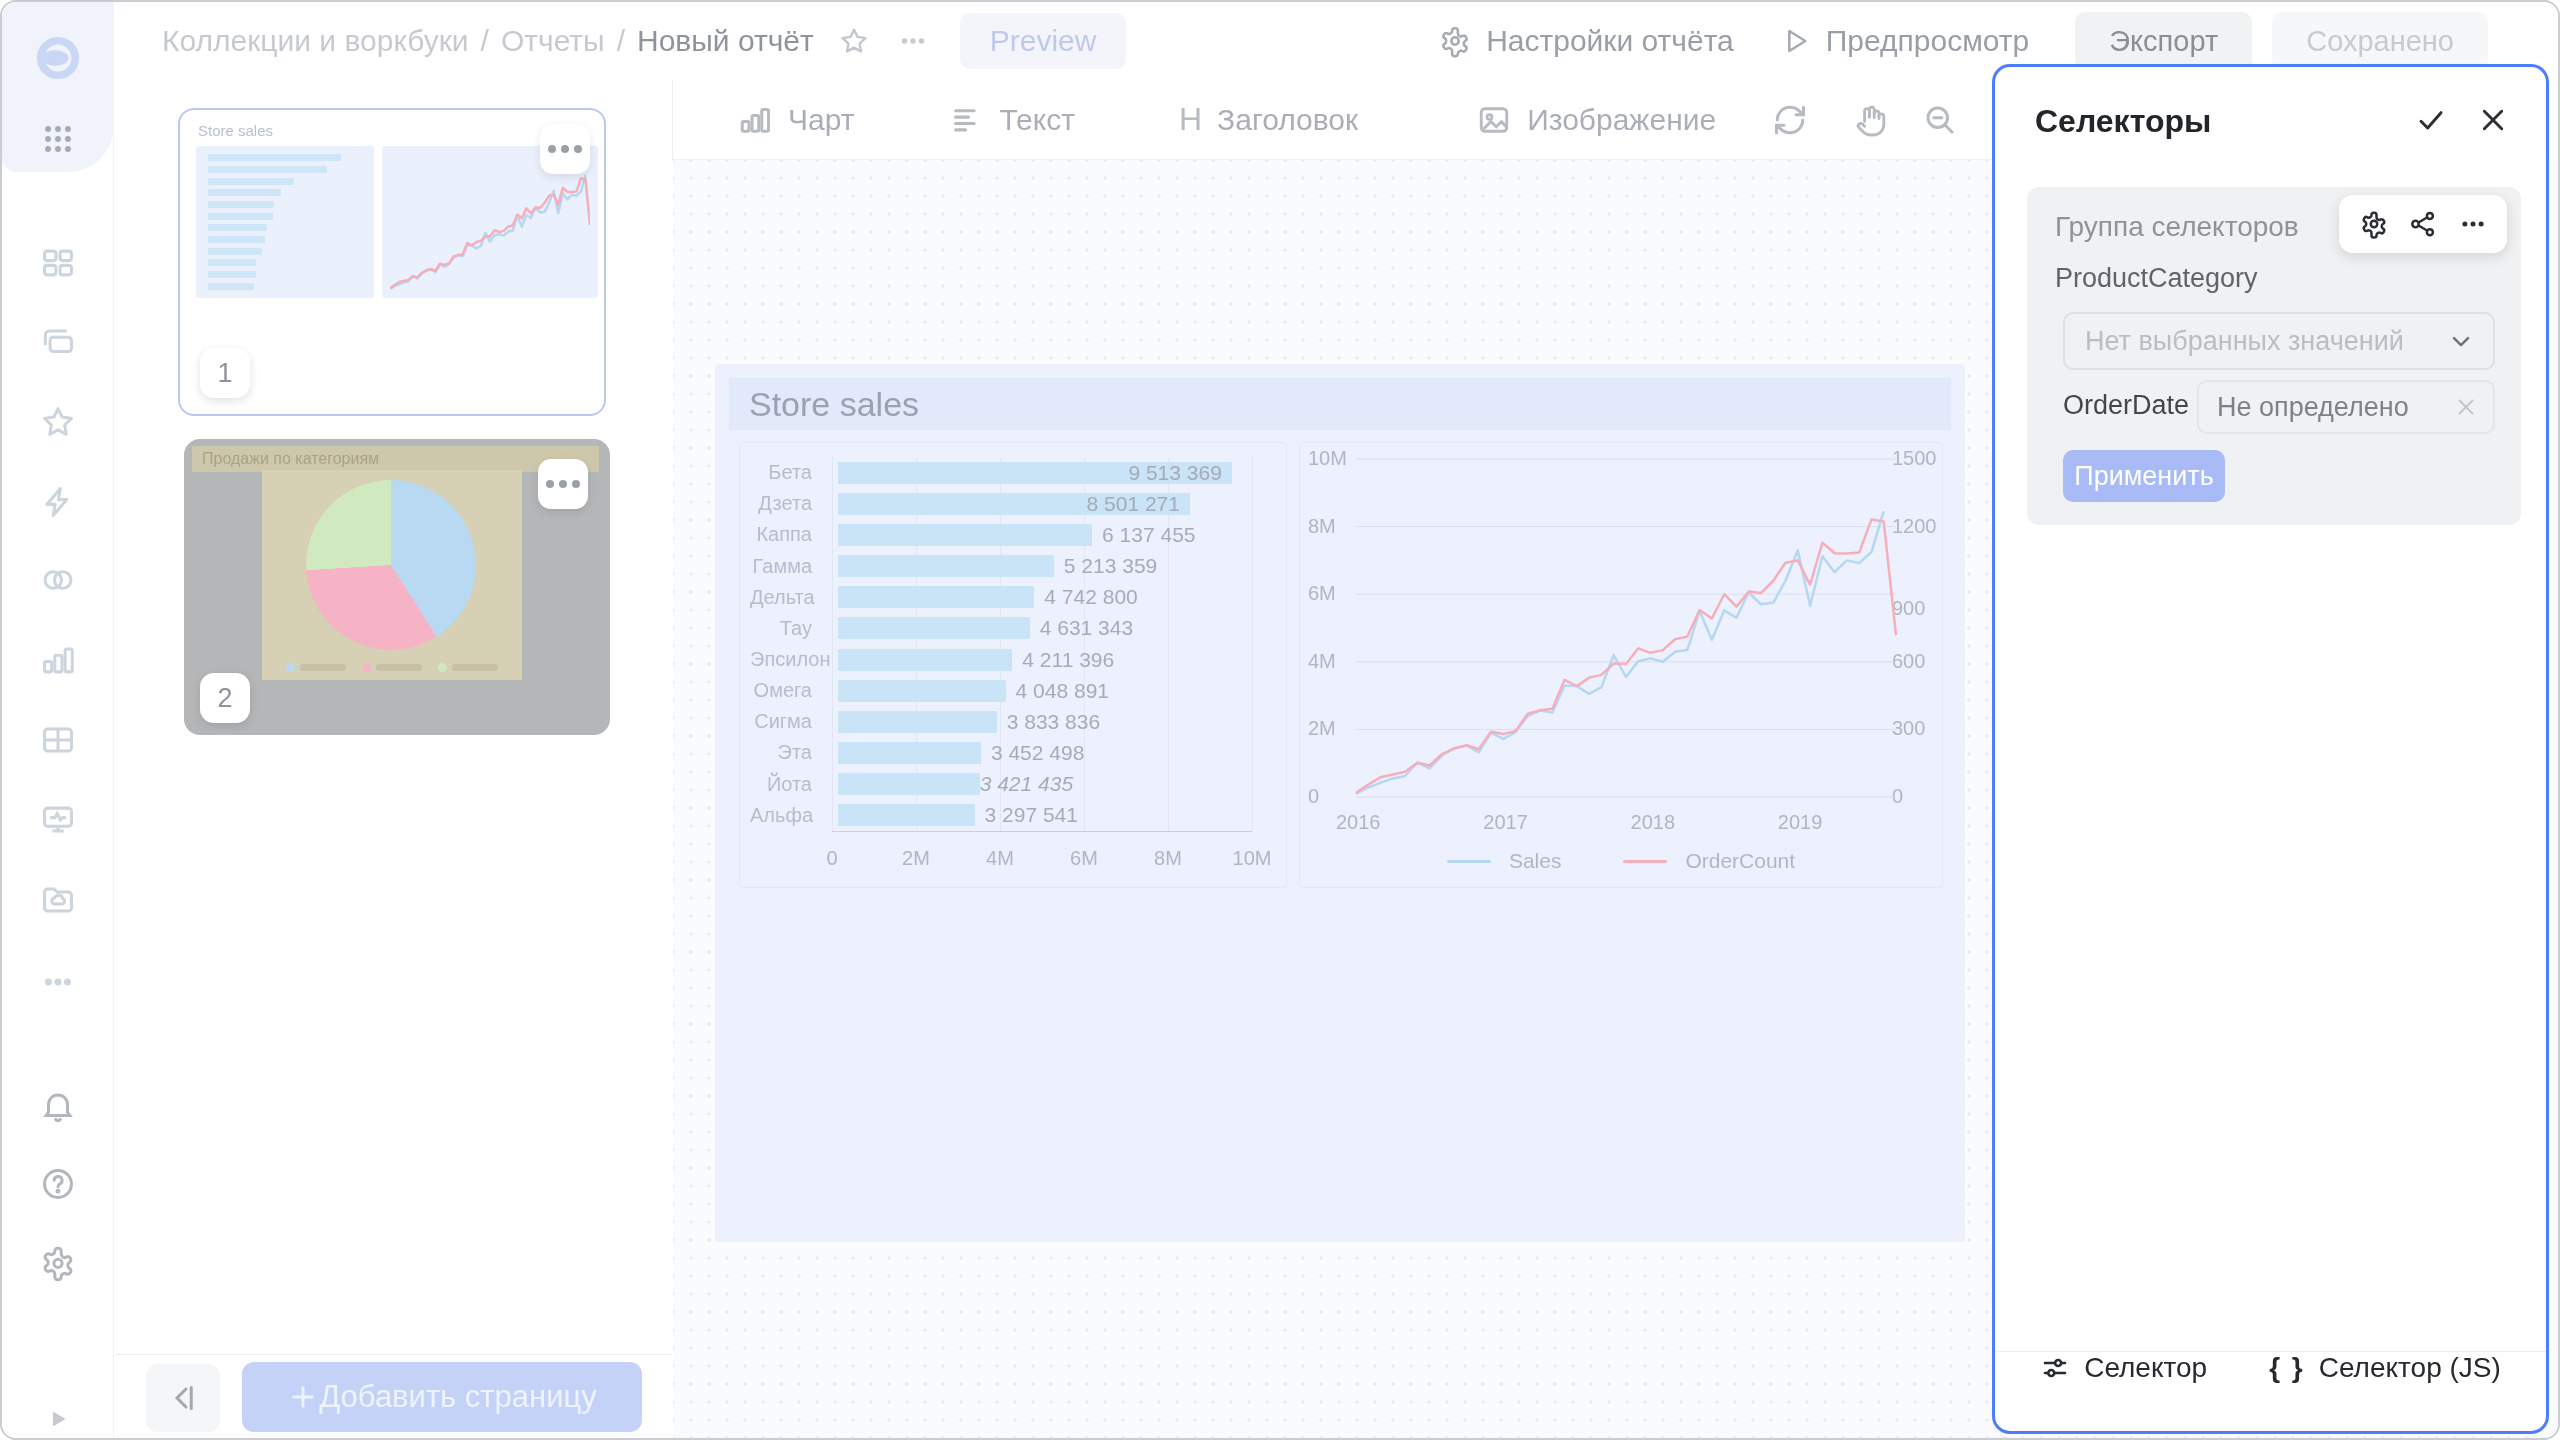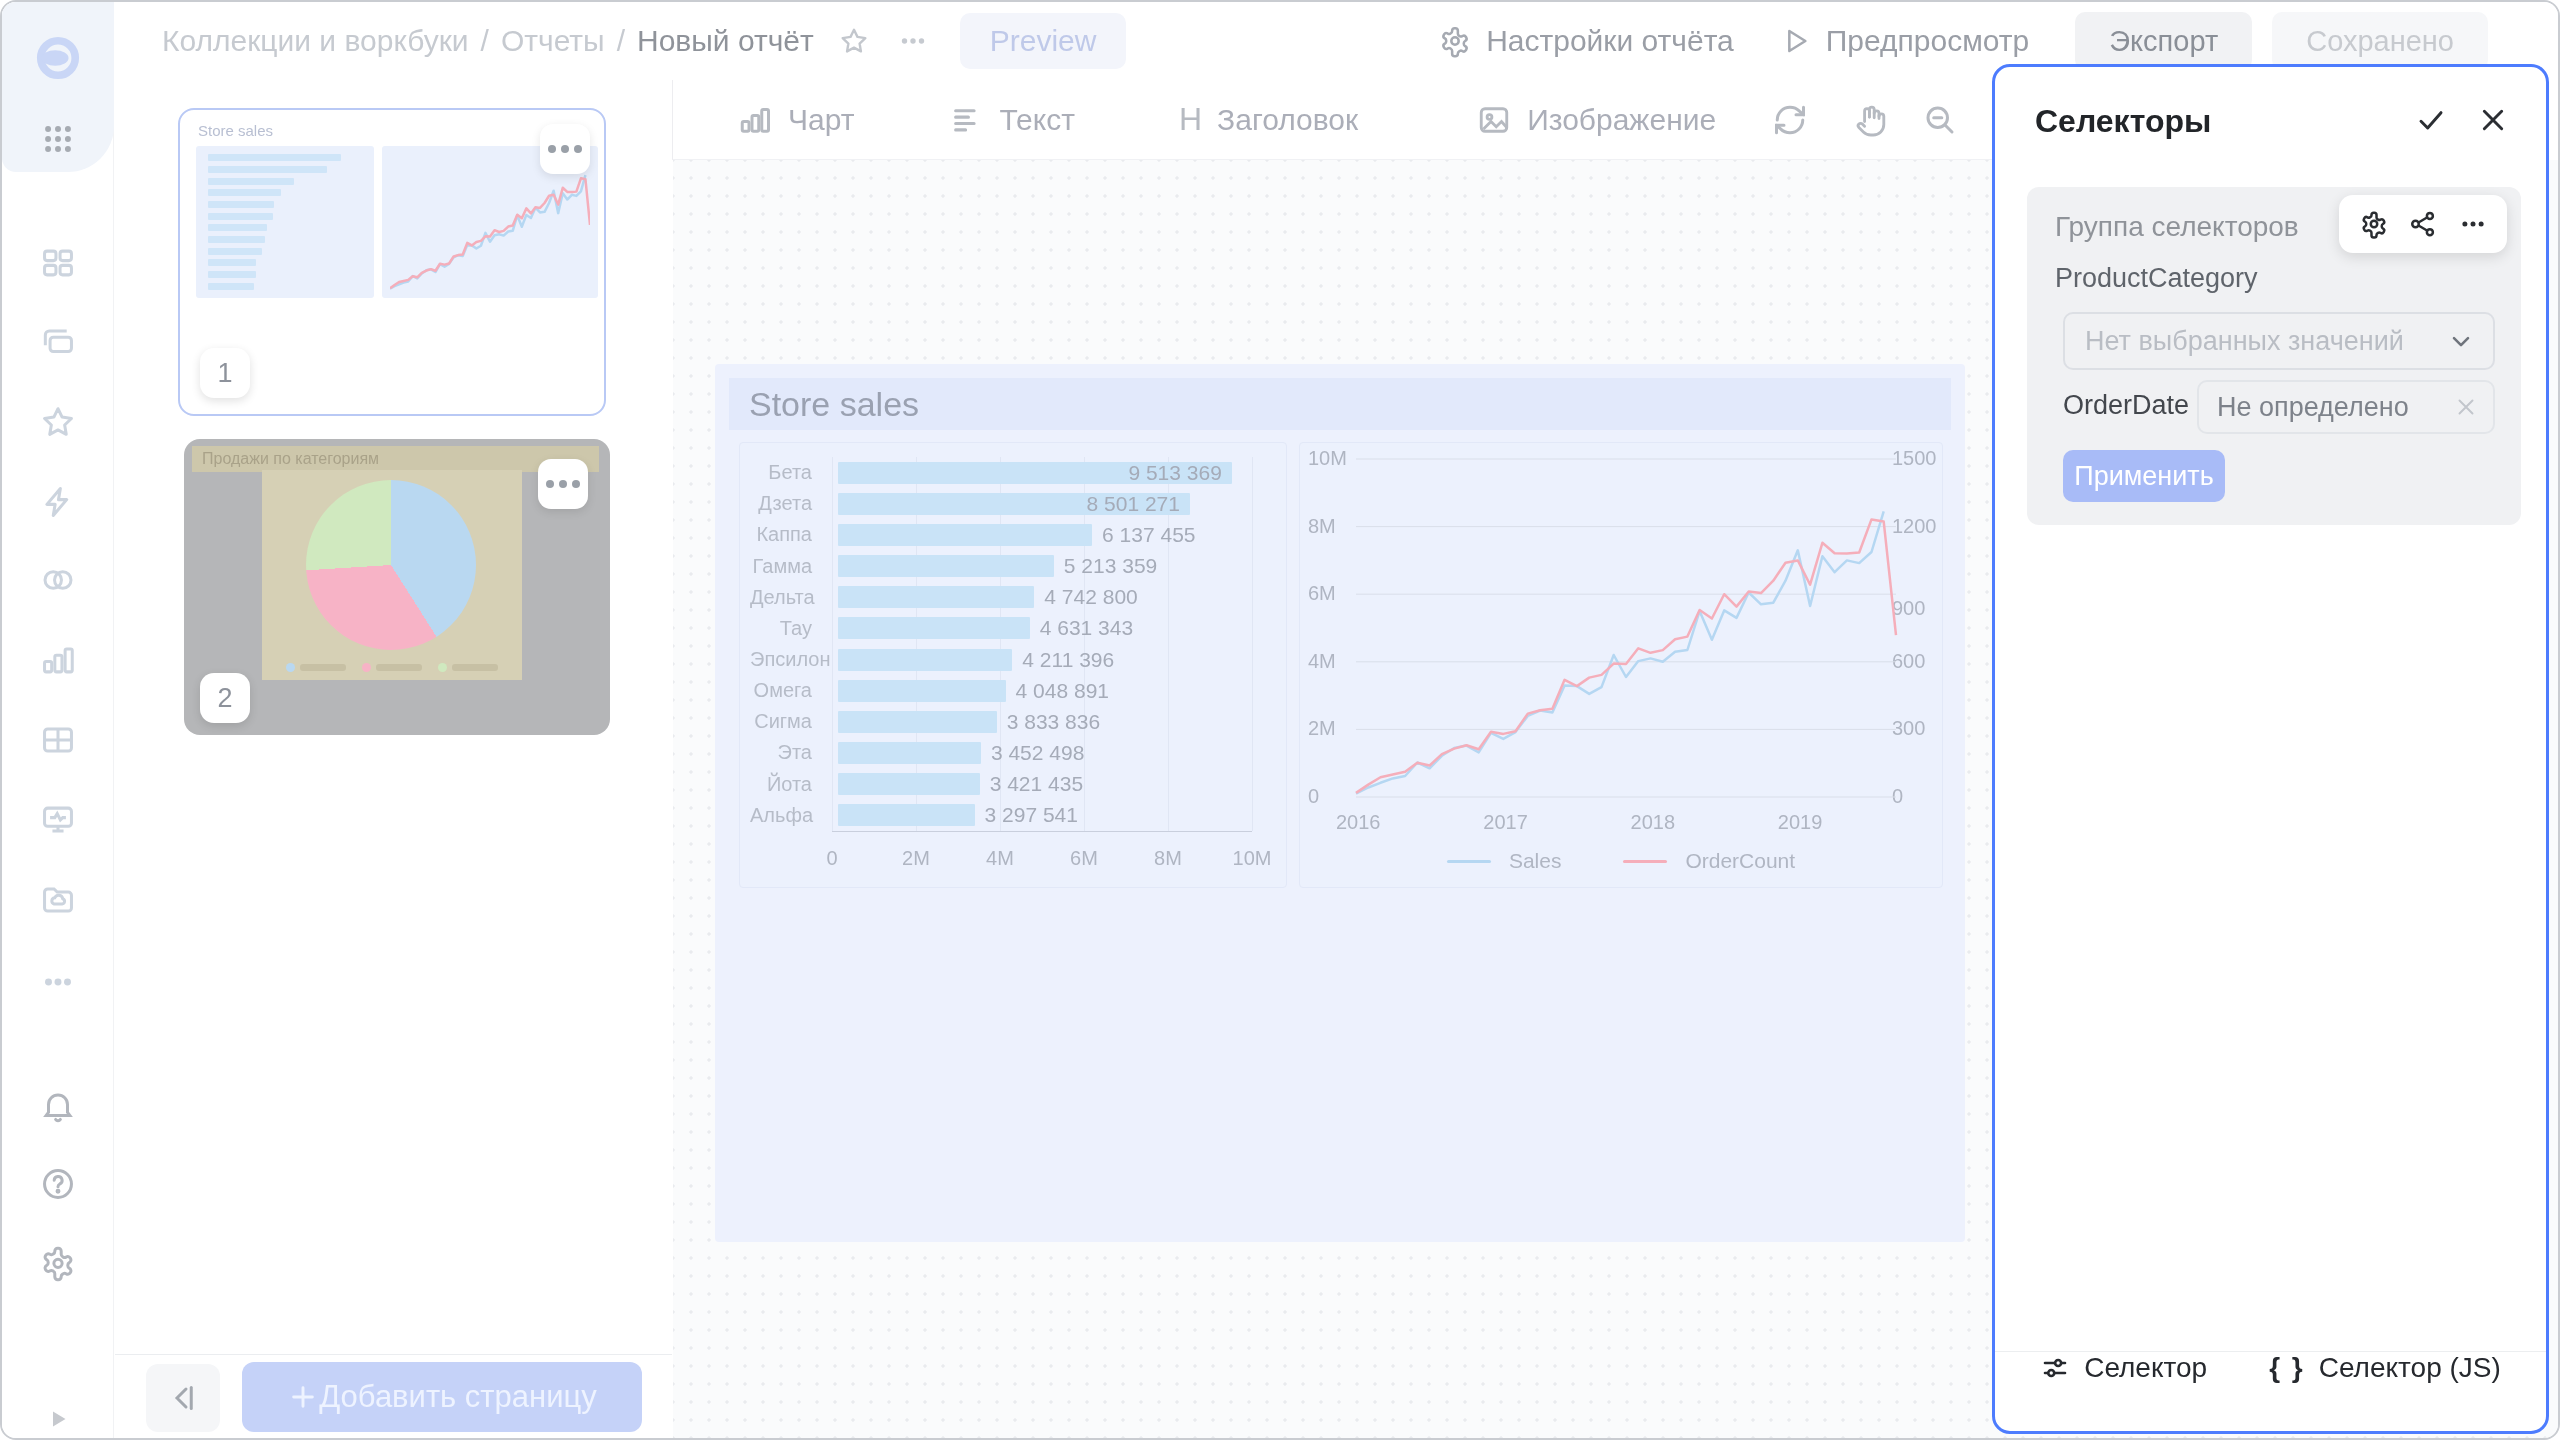--- a/index.html
+++ b/index.html
@@ -542,21 +542,21 @@
               <div class="bar-cat">Эта</div>
               <div class="bar-track">
                 <div class="bar" style="width: 34.525%;"></div>
                 <span class="bar-val" style="left: 34.525%; margin-left: 10px;">3 452 498</span>
               </div>
             </div>
             <div class="bar-row">
               <div class="bar-cat">Йота</div>
               <div class="bar-track">
                 <div class="bar" style="width: 34.2143%;"></div>
-                <span class="bar-val" style="left: 34.2143%; margin-left: 10px;">3 421 435</span>
+                <span class="bar-val" style="left: 34.2143%;  font-style: italic;">3 421 435</span>
               </div>
             </div>
             <div class="bar-row">
               <div class="bar-cat">Альфа</div>
               <div class="bar-track">
                 <div class="bar" style="width: 32.9754%;"></div>
                 <span class="bar-val" style="left: 32.9754%; margin-left: 10px;">3 297 541</span>
               </div>
             </div>
           </div>

